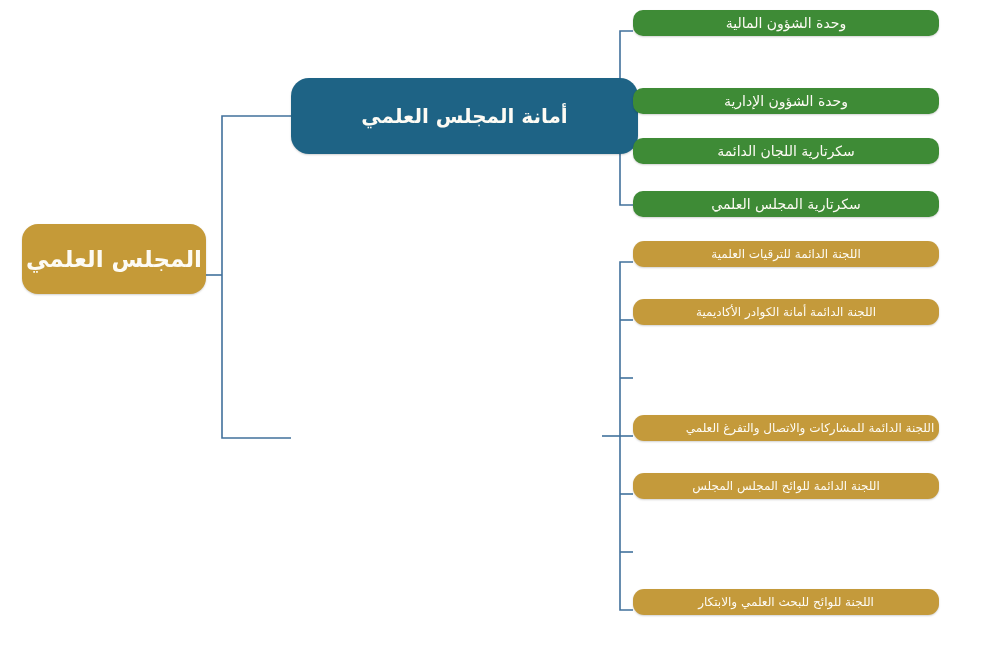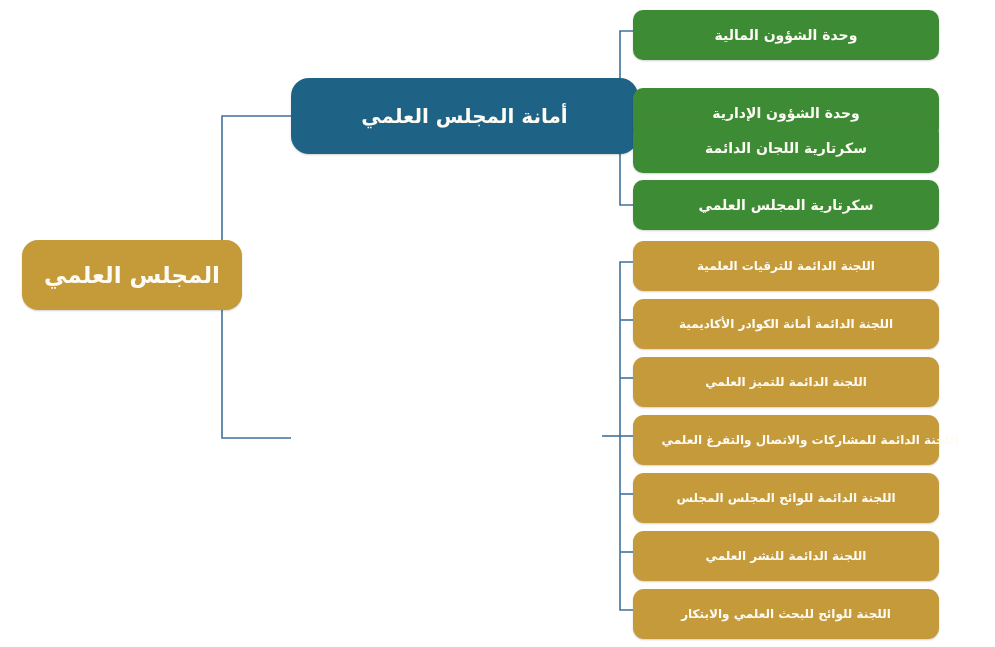--- a/index.html
+++ b/index.html
@@ -24,38 +24,38 @@
   .node{
     position:absolute;
     display:flex;align-items:center;justify-content:center;
     color:var(--text);
     text-align:center;
     box-sizing:border-box;
     box-shadow:0 1px 2px rgba(0,0,0,0.18);
     white-space:nowrap;
   }
   .node.root{
-    left:22px;top:240px;width:220px;height:70px;
+    left:22px;top:224px;width:184px;height:70px;
     background:var(--root-fill);border-radius:16px;
     font-size:23px;font-weight:600;align-items:center;
   }
   .node.branch{
     left:291px;width:347px;
     background:var(--branch-fill);border-radius:18px;
     font-size:20px;font-weight:600;
   }
   .node.branch.b1{top:78px;height:76px;}
   .node.branch.b2{top:399px;height:78px;}
   .node.leaf{
-    left:633px;width:306px;height:50px;
-    font-weight:bold;
+    left:633px;width:306px;height:26px;
+    font-weight:normal;
   }
   .node.unit{background:var(--unit-fill);border-radius:10px;font-size:14px;}
   .node.committee{background:var(--committee-fill);border-radius:11px;font-size:12px;}
-  .u1{top:10px;} .u2{top:68px;margin-top:20px;} .u3{top:123px;} .u4{top:180px;text-align:center;}
+  .u1{top:10px;} .u2{top:68px;margin-top:20px;} .u3{top:138px;} .u4{top:191px;text-align:center;}
   .c1{top:241px;} .c2{top:299px;} .c3{top:357px;} .c4{top:415px;padding-left:48px;}
   .c5{top:473px;} .c6{top:531px;} .c7{top:589px;}
 </style>
 </head>
 <body>
 
 <div class="canvas" dir="rtl">
 
   <svg class="connectors" viewBox="0 0 995 647" xmlns="http://www.w3.org/2000/svg" dir="ltr">
 
@@ -96,29 +96,23 @@
   <div class="node leaf unit u4">
     <span>سكرتارية المجلس العلمي</span>
   </div>
 
   <div class="node leaf committee c1">
     <span>اللجنة الدائمة للترقيات العلمية</span>
   </div>
   <div class="node leaf committee c2">
     <span>اللجنة الدائمة أمانة الكوادر الأكاديمية</span>
   </div>
-  <div class="node leaf committee c3">
-    <span>اللجنة الدائمة للتميز العلمي</span>
-  </div>
   <div class="node leaf committee c4">
     <span>اللجنة الدائمة للمشاركات والاتصال والتفرغ العلمي</span>
   </div>
   <div class="node leaf committee c5">
     <span>اللجنة الدائمة للوائح المجلس المجلس</span>
-  </div>
-  <div class="node leaf committee c6">
-    <span>اللجنة الدائمة للنشر العلمي</span>
   </div>
   <div class="node leaf committee c7">
     <span>اللجنة للوائح للبحث العلمي والابتكار</span>
   </div>
 
 </div>
 
 </body></html>

